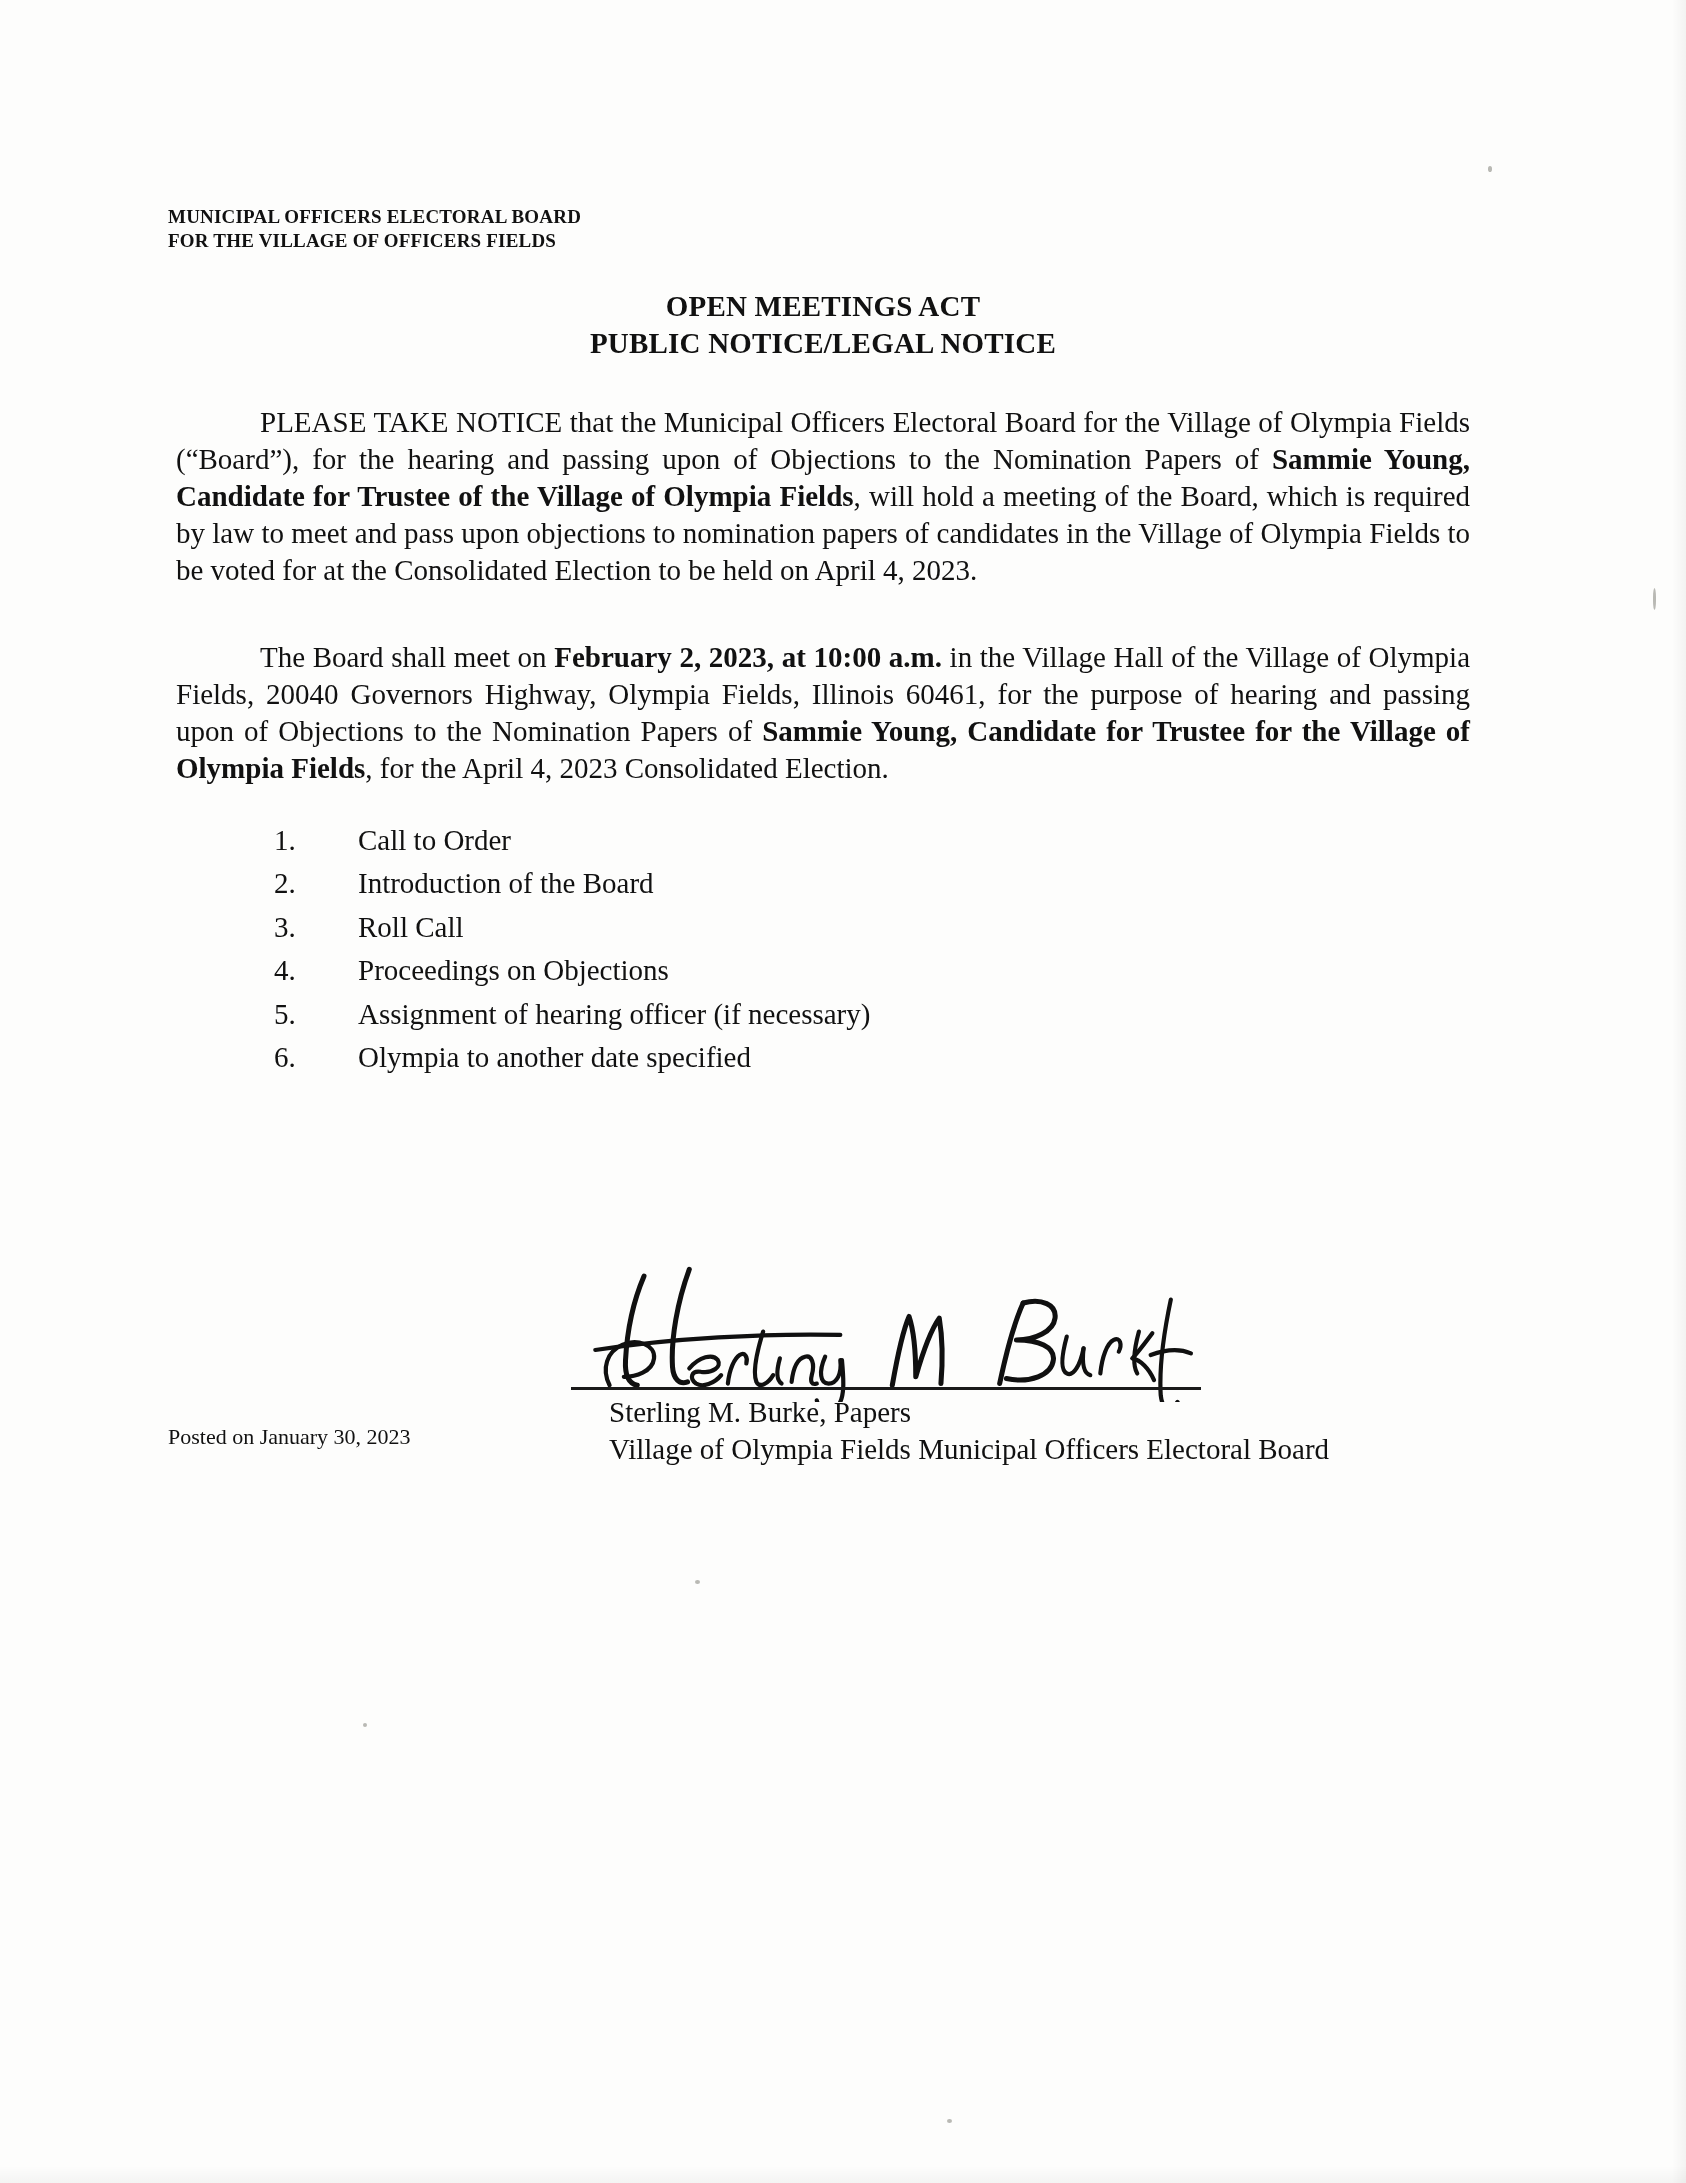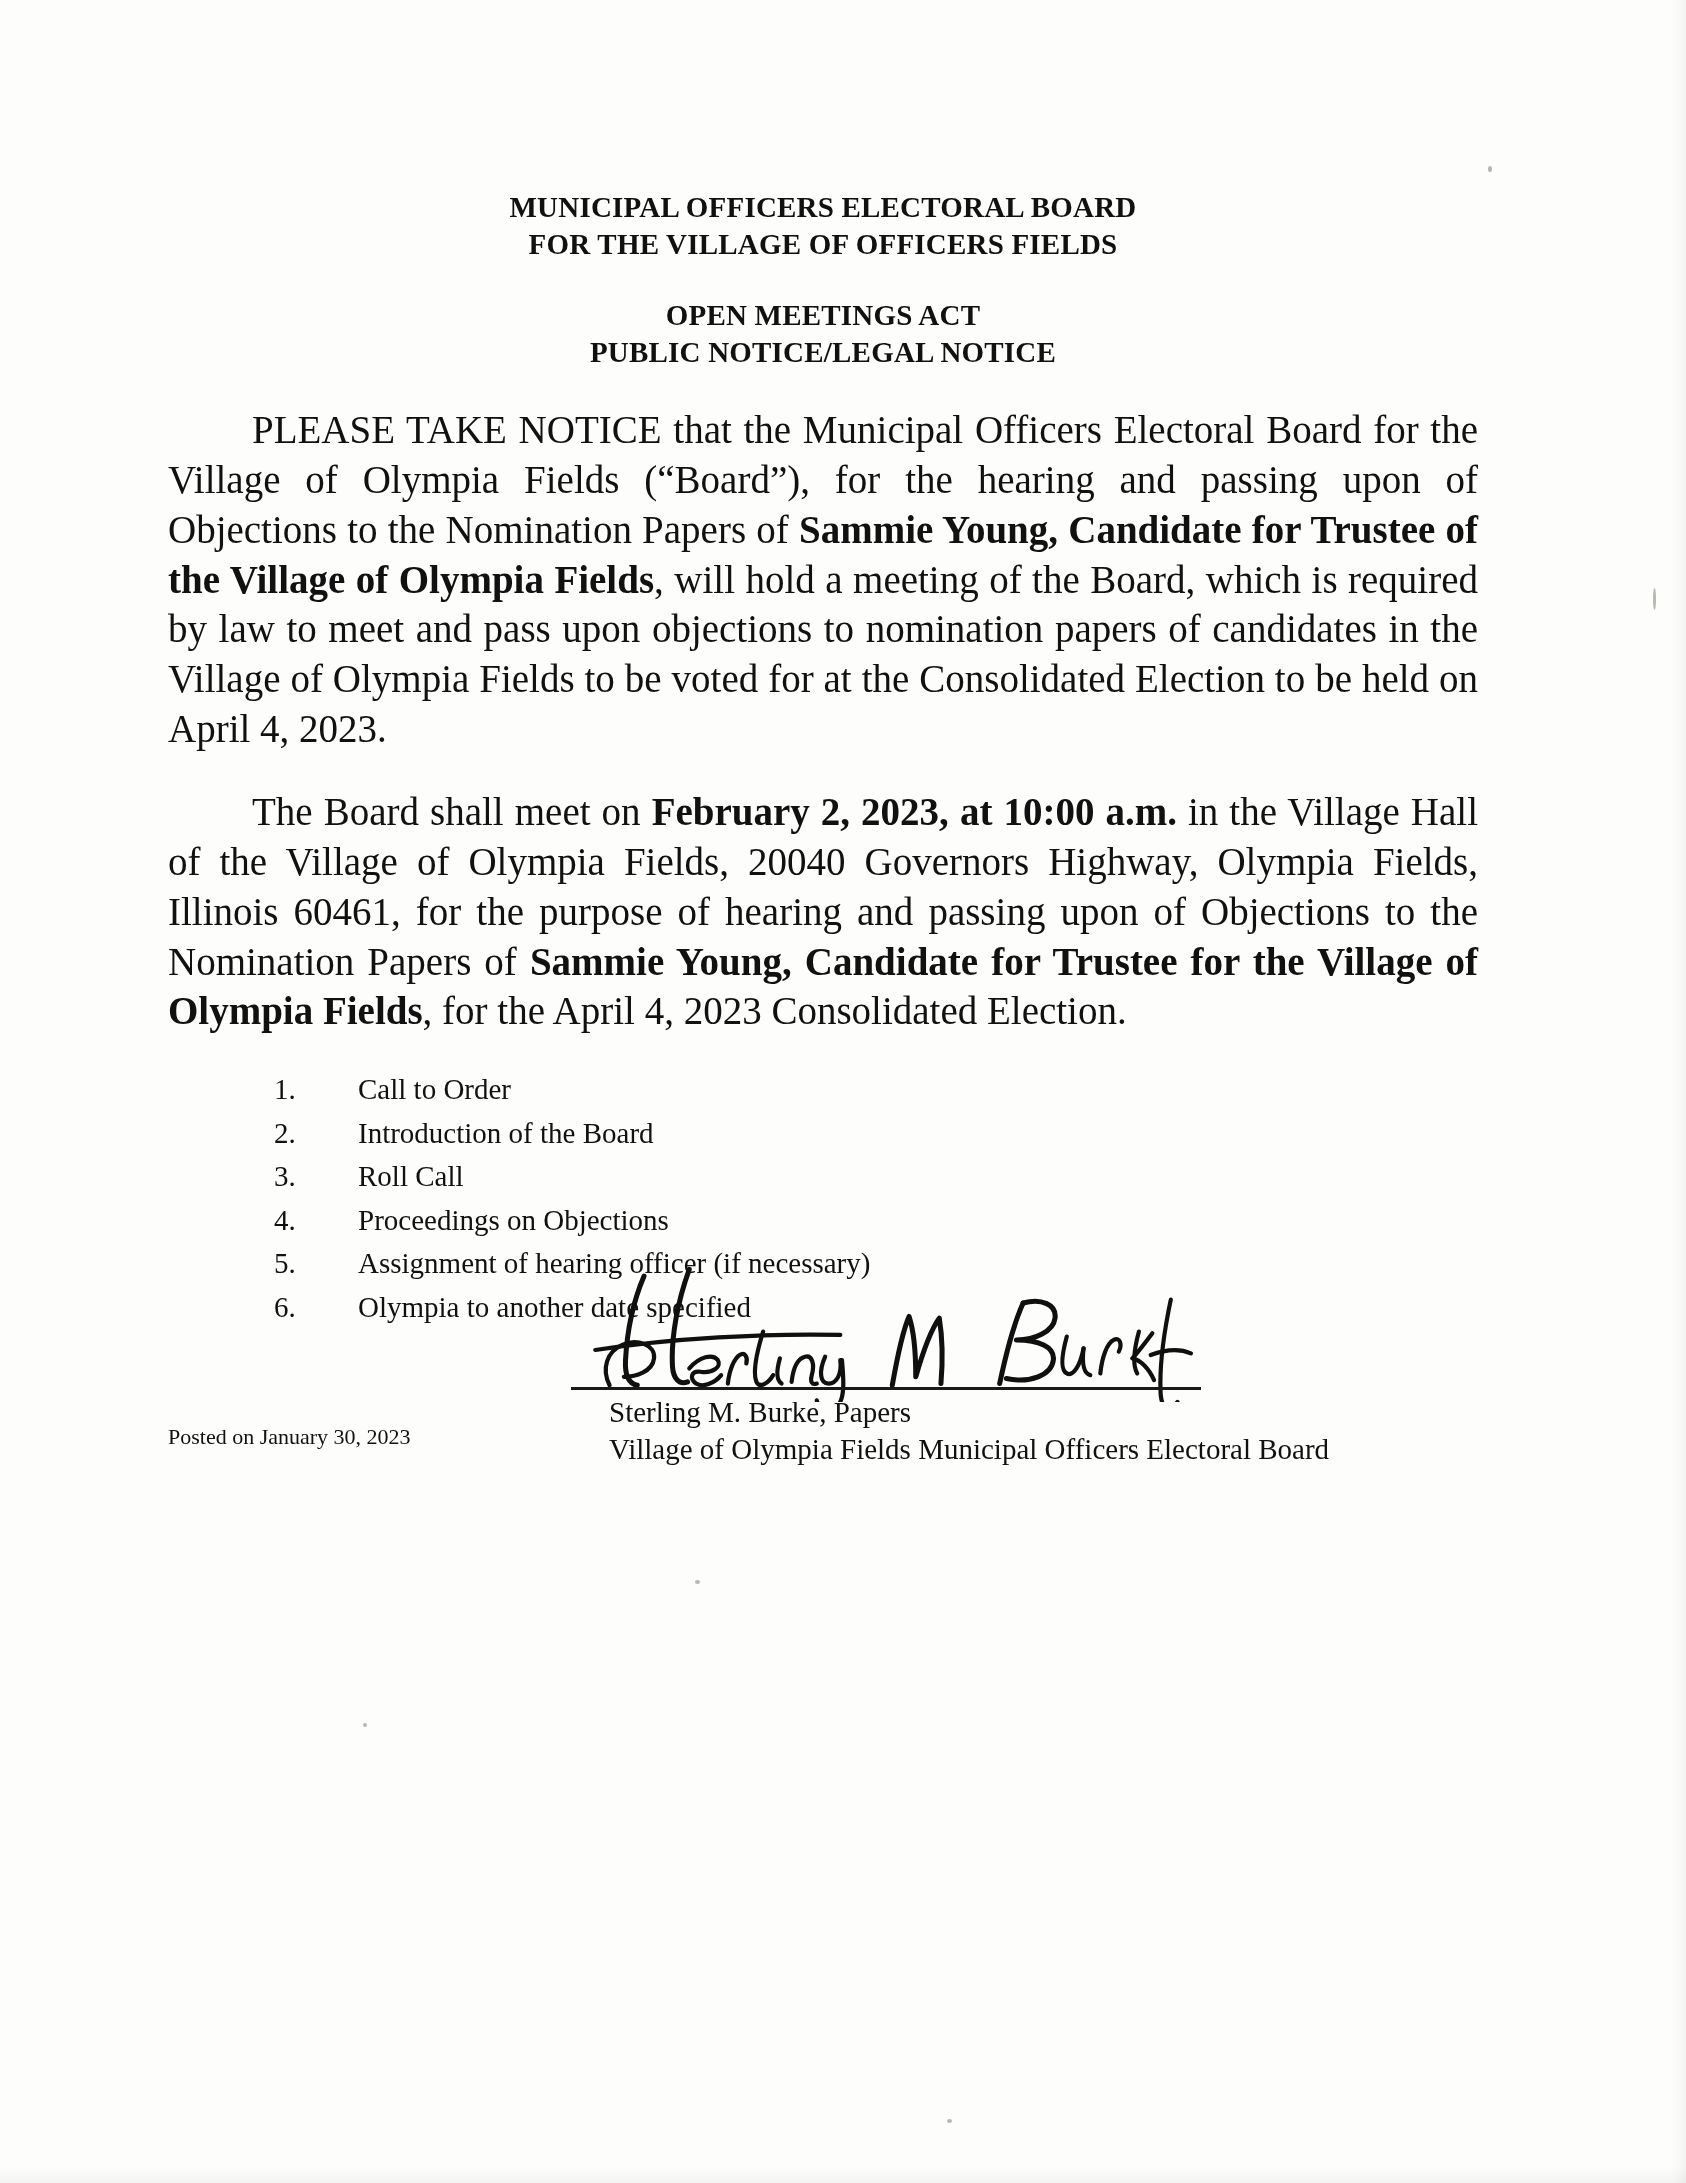--- a/index.html
+++ b/index.html
@@ -49,41 +49,41 @@
   }
 
   .content {
     position: absolute;
     left: 168px;
     top: 189px;
     width: 1310px;
   }
 
   .title-block {
-    text-align: center;
     font-weight: bold;
-    font-size: 29px;
+    font-size: 19px;
     line-height: 1.28;
     letter-spacing: 0.2px;
+    margin-top: 16px;
   }
 
   .subtitle-block {
     text-align: center;
     font-weight: bold;
     font-size: 29px;
     line-height: 1.28;
     margin-top: 34px;
     letter-spacing: 0.2px;
   }
 
   p.body-par {
-    font-size: 39px;
+    font-size: 29px;
     line-height: 1.275;
     text-align: justify;
-    margin: 0;
+    margin: 8px;
     text-indent: 84px;
     hyphens: none;
   }
   .par-gap { height: 34px; }
 
   .b { font-weight: bold; }
 
   .agenda-heading {
     text-align: center;
     font-weight: bold;

